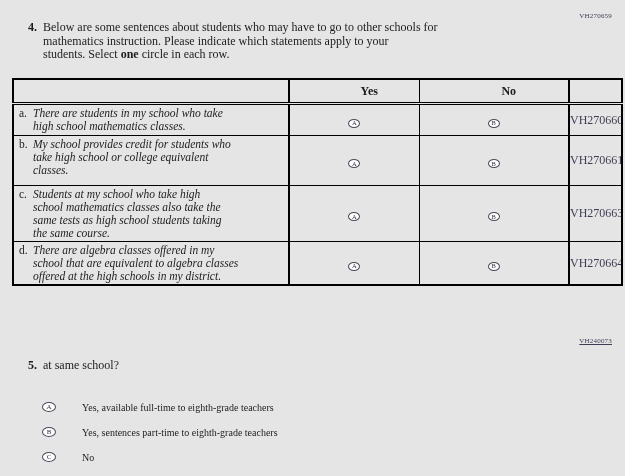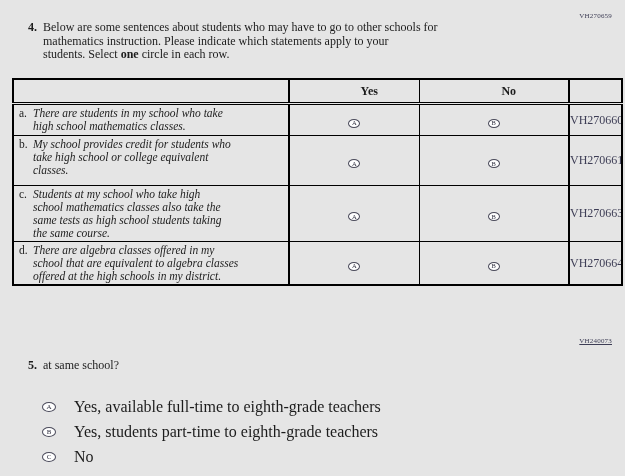--- a/index.html
+++ b/index.html
@@ -95,21 +95,21 @@
   }
 
   .q5-option {
     position: absolute;
     left: 42px;
     display: flex;
     align-items: center;
     height: 14px;
   }
   .q5-option .oval { width: 14px; height: 10px; font-size: 7px; flex: 0 0 14px; }
-  .q5-option .opt-label { margin-left: 18px; font-size: 16px; white-space: nowrap; }
+  .q5-option .opt-label { margin-left: 26px; font-size: 10px; white-space: nowrap; }
   .opt-1 { top: 400px; }
   .opt-2 { top: 425px; }
   .opt-3 { top: 450px; }
 </style>
 </head>
 <body>
 
 <div class="page">
 
   <span class="item-code code-q4">VH270659</span>
@@ -220,20 +220,20 @@
       <div class="qline">at same school?</div>
     </div>
   </div>
 
   <div class="q5-option opt-1">
     <span class="oval">A</span>
     <span class="opt-label">Yes, available full-time to eighth-grade teachers</span>
   </div>
   <div class="q5-option opt-2">
     <span class="oval">B</span>
-    <span class="opt-label">Yes, students part-time to eighth-grade teachers</span>
+    <span class="opt-label">Yes, sentences part-time to eighth-grade teachers</span>
   </div>
   <div class="q5-option opt-3">
     <span class="oval">C</span>
     <span class="opt-label">No</span>
   </div>
 
 </div>
 
 </body></html>

